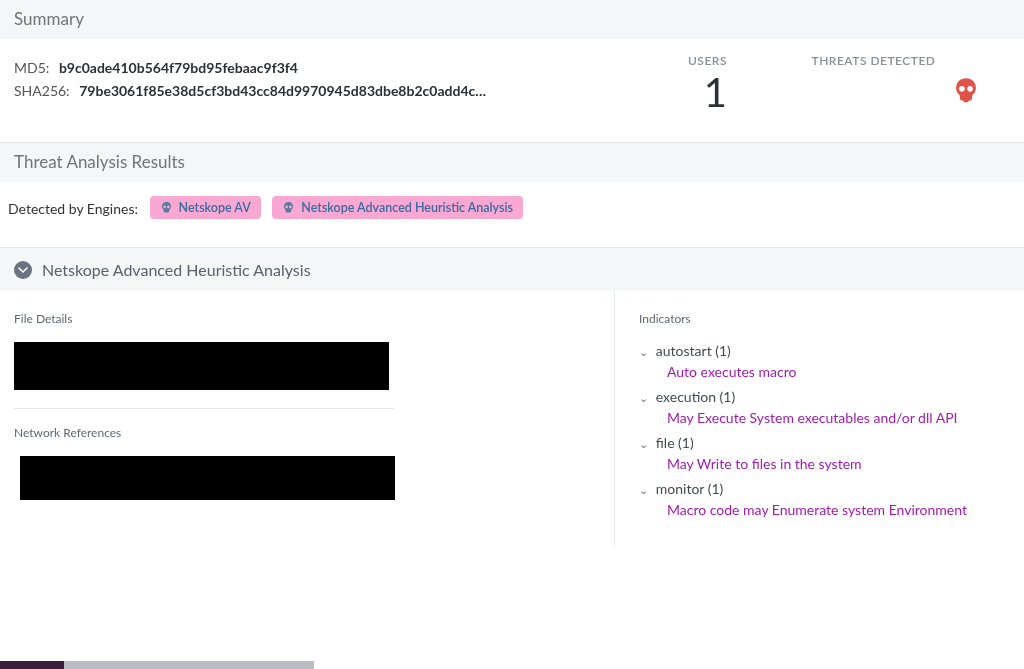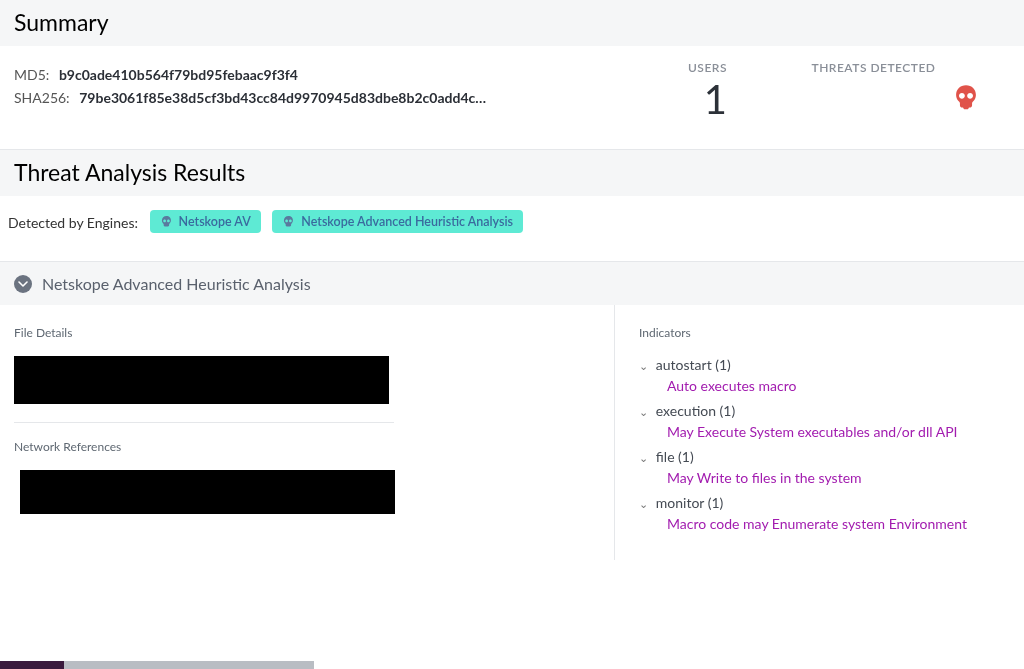--- a/index.html
+++ b/index.html
@@ -1,33 +1,33 @@
 <!DOCTYPE html>
 <html><head>
 <meta charset="utf-8">
 <style>
   * { box-sizing: border-box; }
   html, body { margin: 0; padding: 0; font-family: "Segoe UI", "Lato", -apple-system, Arial, sans-serif; color: #333b45; background:#fff; font-size:14px; }
   .section { border-bottom: 1px solid #e5e7ea; }
-  .hdr { background:#f5f6f7; padding:8px 14px 10px; font-size:23px; color:#000000; font-weight:400; }
+  .hdr { background:#f5f6f7; padding:8px 14px 10px; font-size:17px; color:#737373; font-weight:400; }
   .summary-body { display:flex; padding:14px 14px 30px; }
   .hashes { flex: 0 0 480px; font-size:14px; }
   .hashes .row { margin:6px 0; white-space:nowrap; overflow:hidden; text-overflow:ellipsis; }
   .hashes .label { color:#555; margin-right:6px; }
   .hashes .val { font-weight:700; color:#2b2f36; }
   .metric { flex:1; text-align:right; padding:0 20px; }
   .metric .cap { font-size:12px; letter-spacing:.5px; color:#8a8f98; font-weight:600; text-transform:uppercase; margin-bottom:4px; }
   .metric .big { font-size:40px; font-weight:400; color:#2c3138; line-height:1; }
   .threat-icon-wrap { text-align:right; padding-right:30px; }
   .threat-icon-wrap .cap { text-align:center; }
   .skull-icon { display:inline-block; margin-top:4px; }
 
   .tar-body { padding:14px 8px 28px; font-size:14px; }
   .d-label { color:#333; margin-right:8px; }
-  .engine-chip { display:inline-flex; align-items:center; background:#5eead4; color:#3a6a9e; font-size:12.5px; font-weight:600; padding:4px 10px; border-radius:4px; margin-right:8px; cursor:pointer; }
+  .engine-chip { display:inline-flex; align-items:center; background:#f9a8d4; color:#3a6a9e; font-size:12.5px; font-weight:600; padding:4px 10px; border-radius:4px; margin-right:8px; cursor:pointer; }
   .engine-chip .mini-skull { margin-right:6px; display:inline-flex; }
 
   .accordion-hdr { background:#f5f6f7; padding:12px 14px; display:flex; align-items:center; cursor:pointer; }
   .accordion-hdr .chev { width:18px; height:18px; border-radius:50%; background:#6b7380; display:inline-flex; align-items:center; justify-content:center; margin-right:10px; flex:0 0 18px; }
   .accordion-hdr .chev svg { display:block; }
   .accordion-hdr .title { font-size:16px; color:#5a616d; }
 
   .analysis-body { display:flex; }
   .col-left { flex:0 0 615px; padding:20px 14px; border-right:1px solid #e5e7ea; }
   .col-right { flex:1; padding:20px 24px; }

